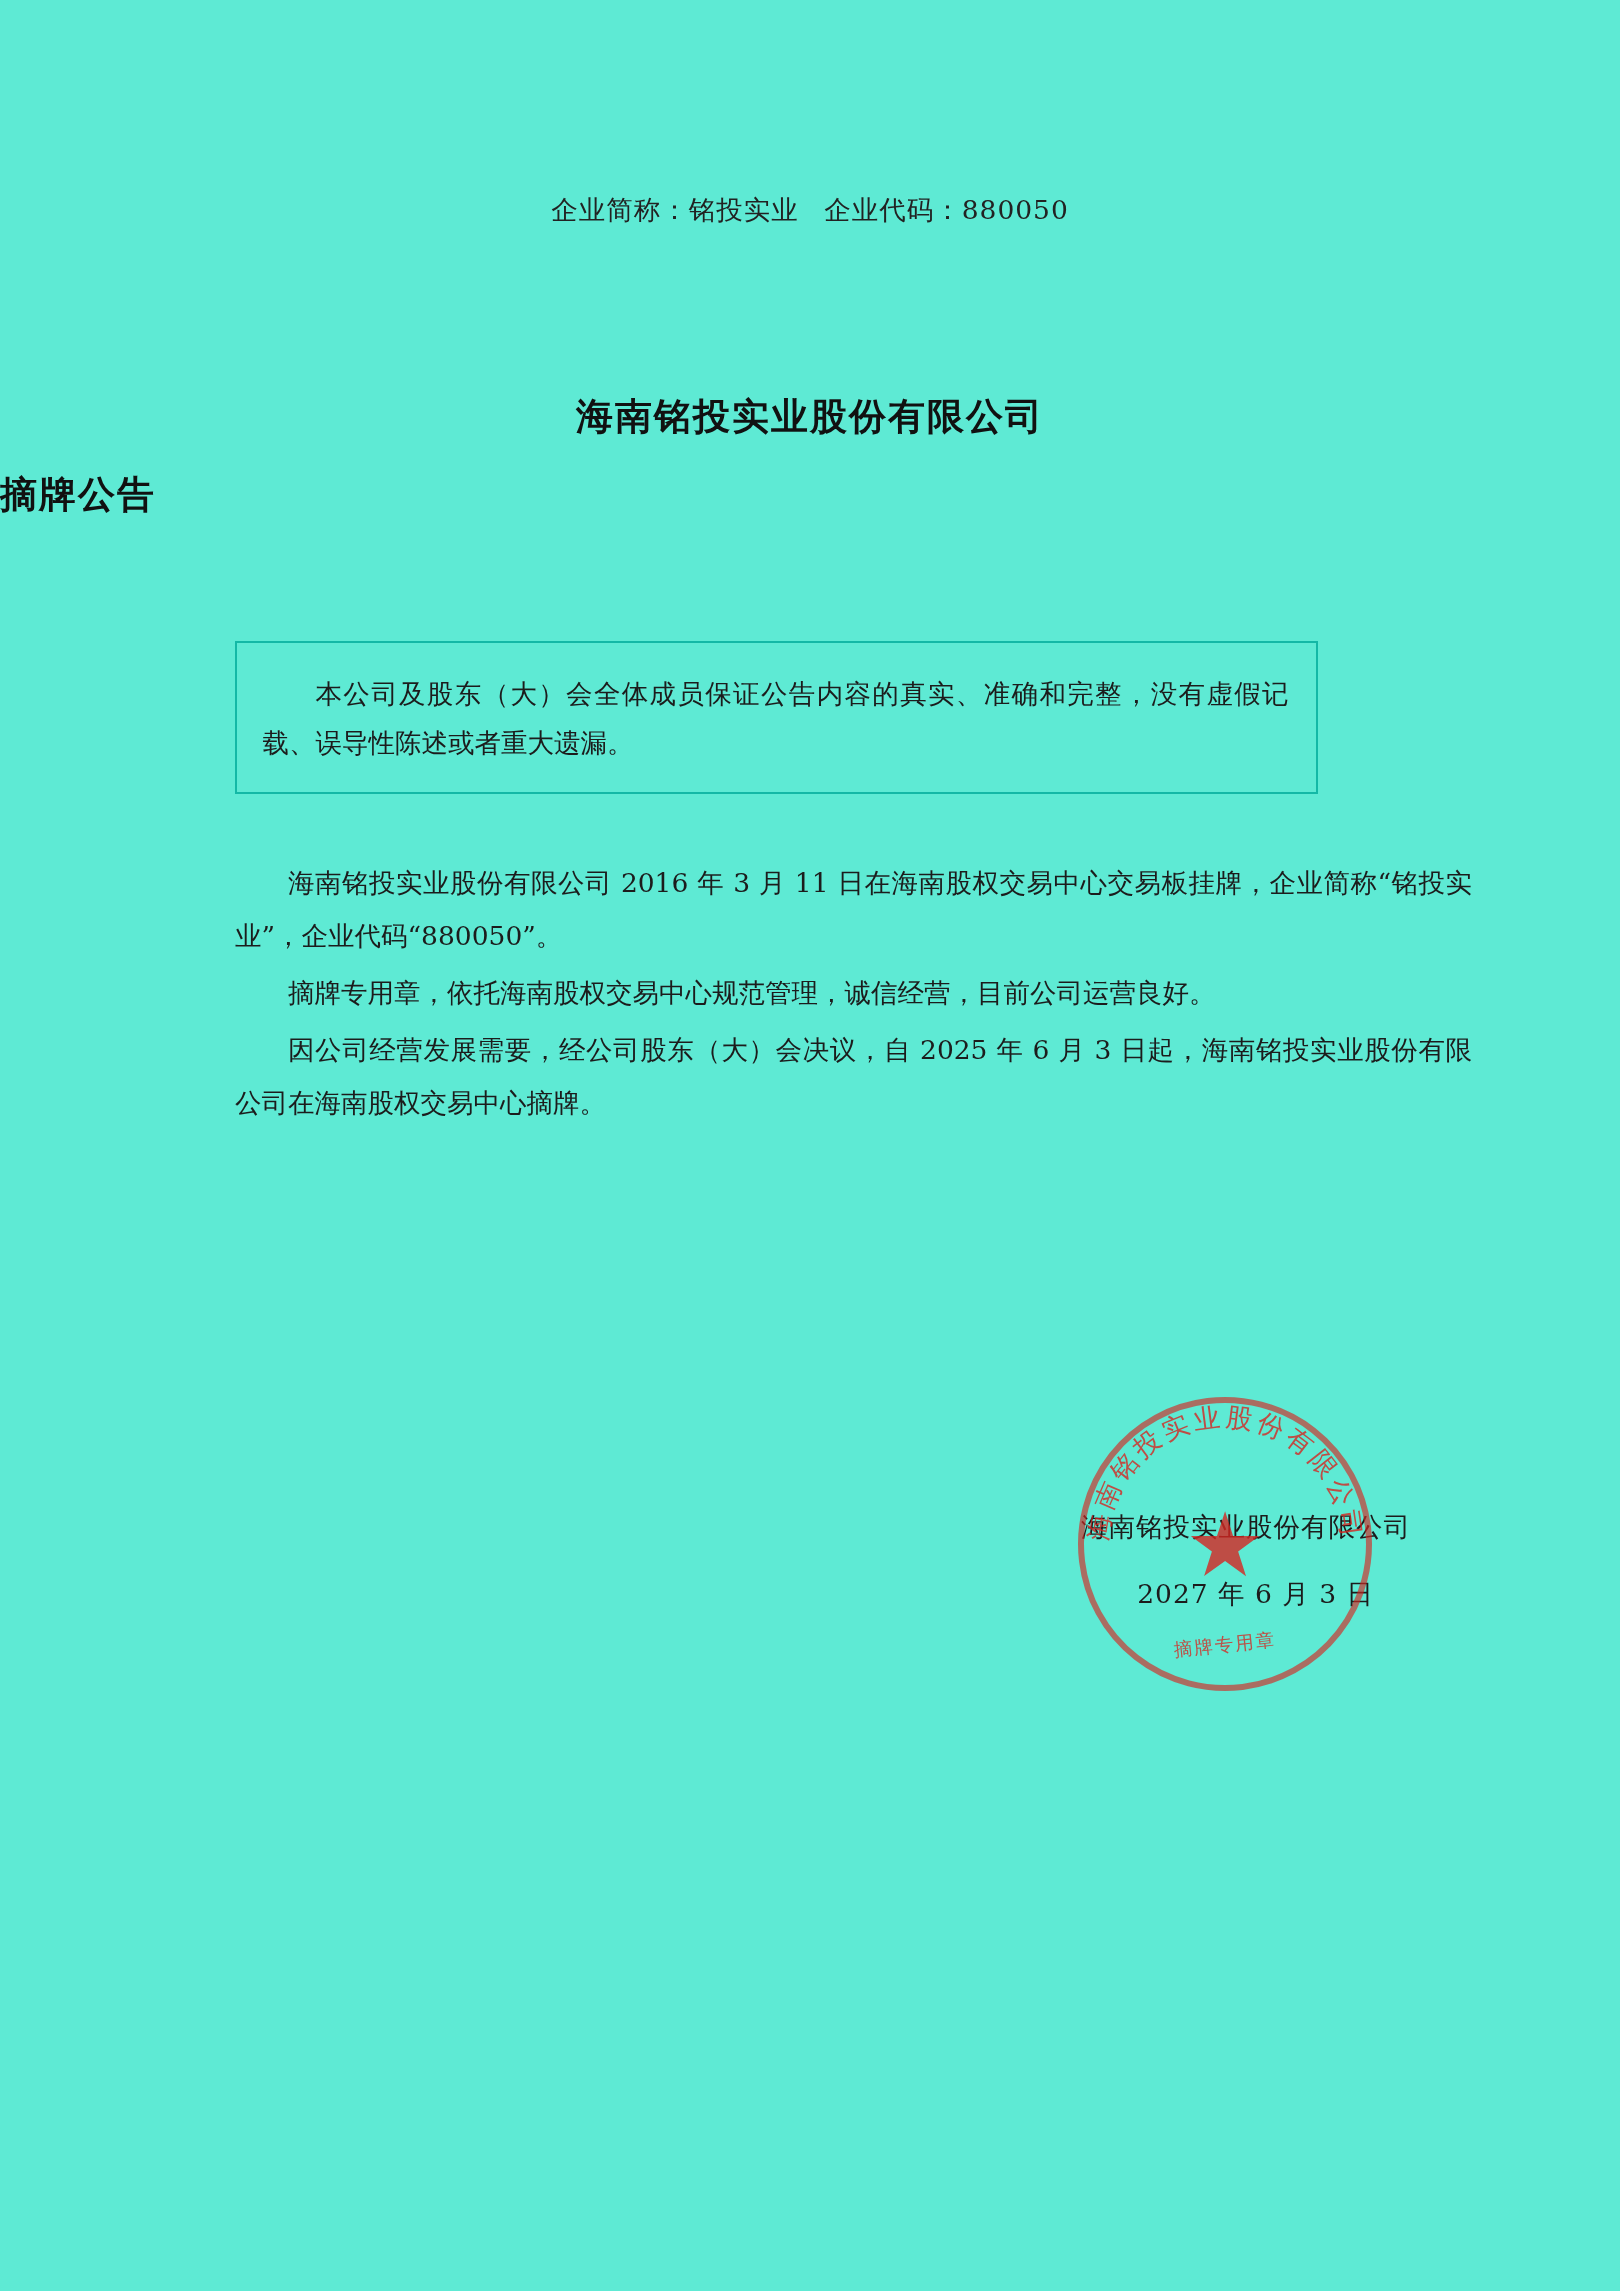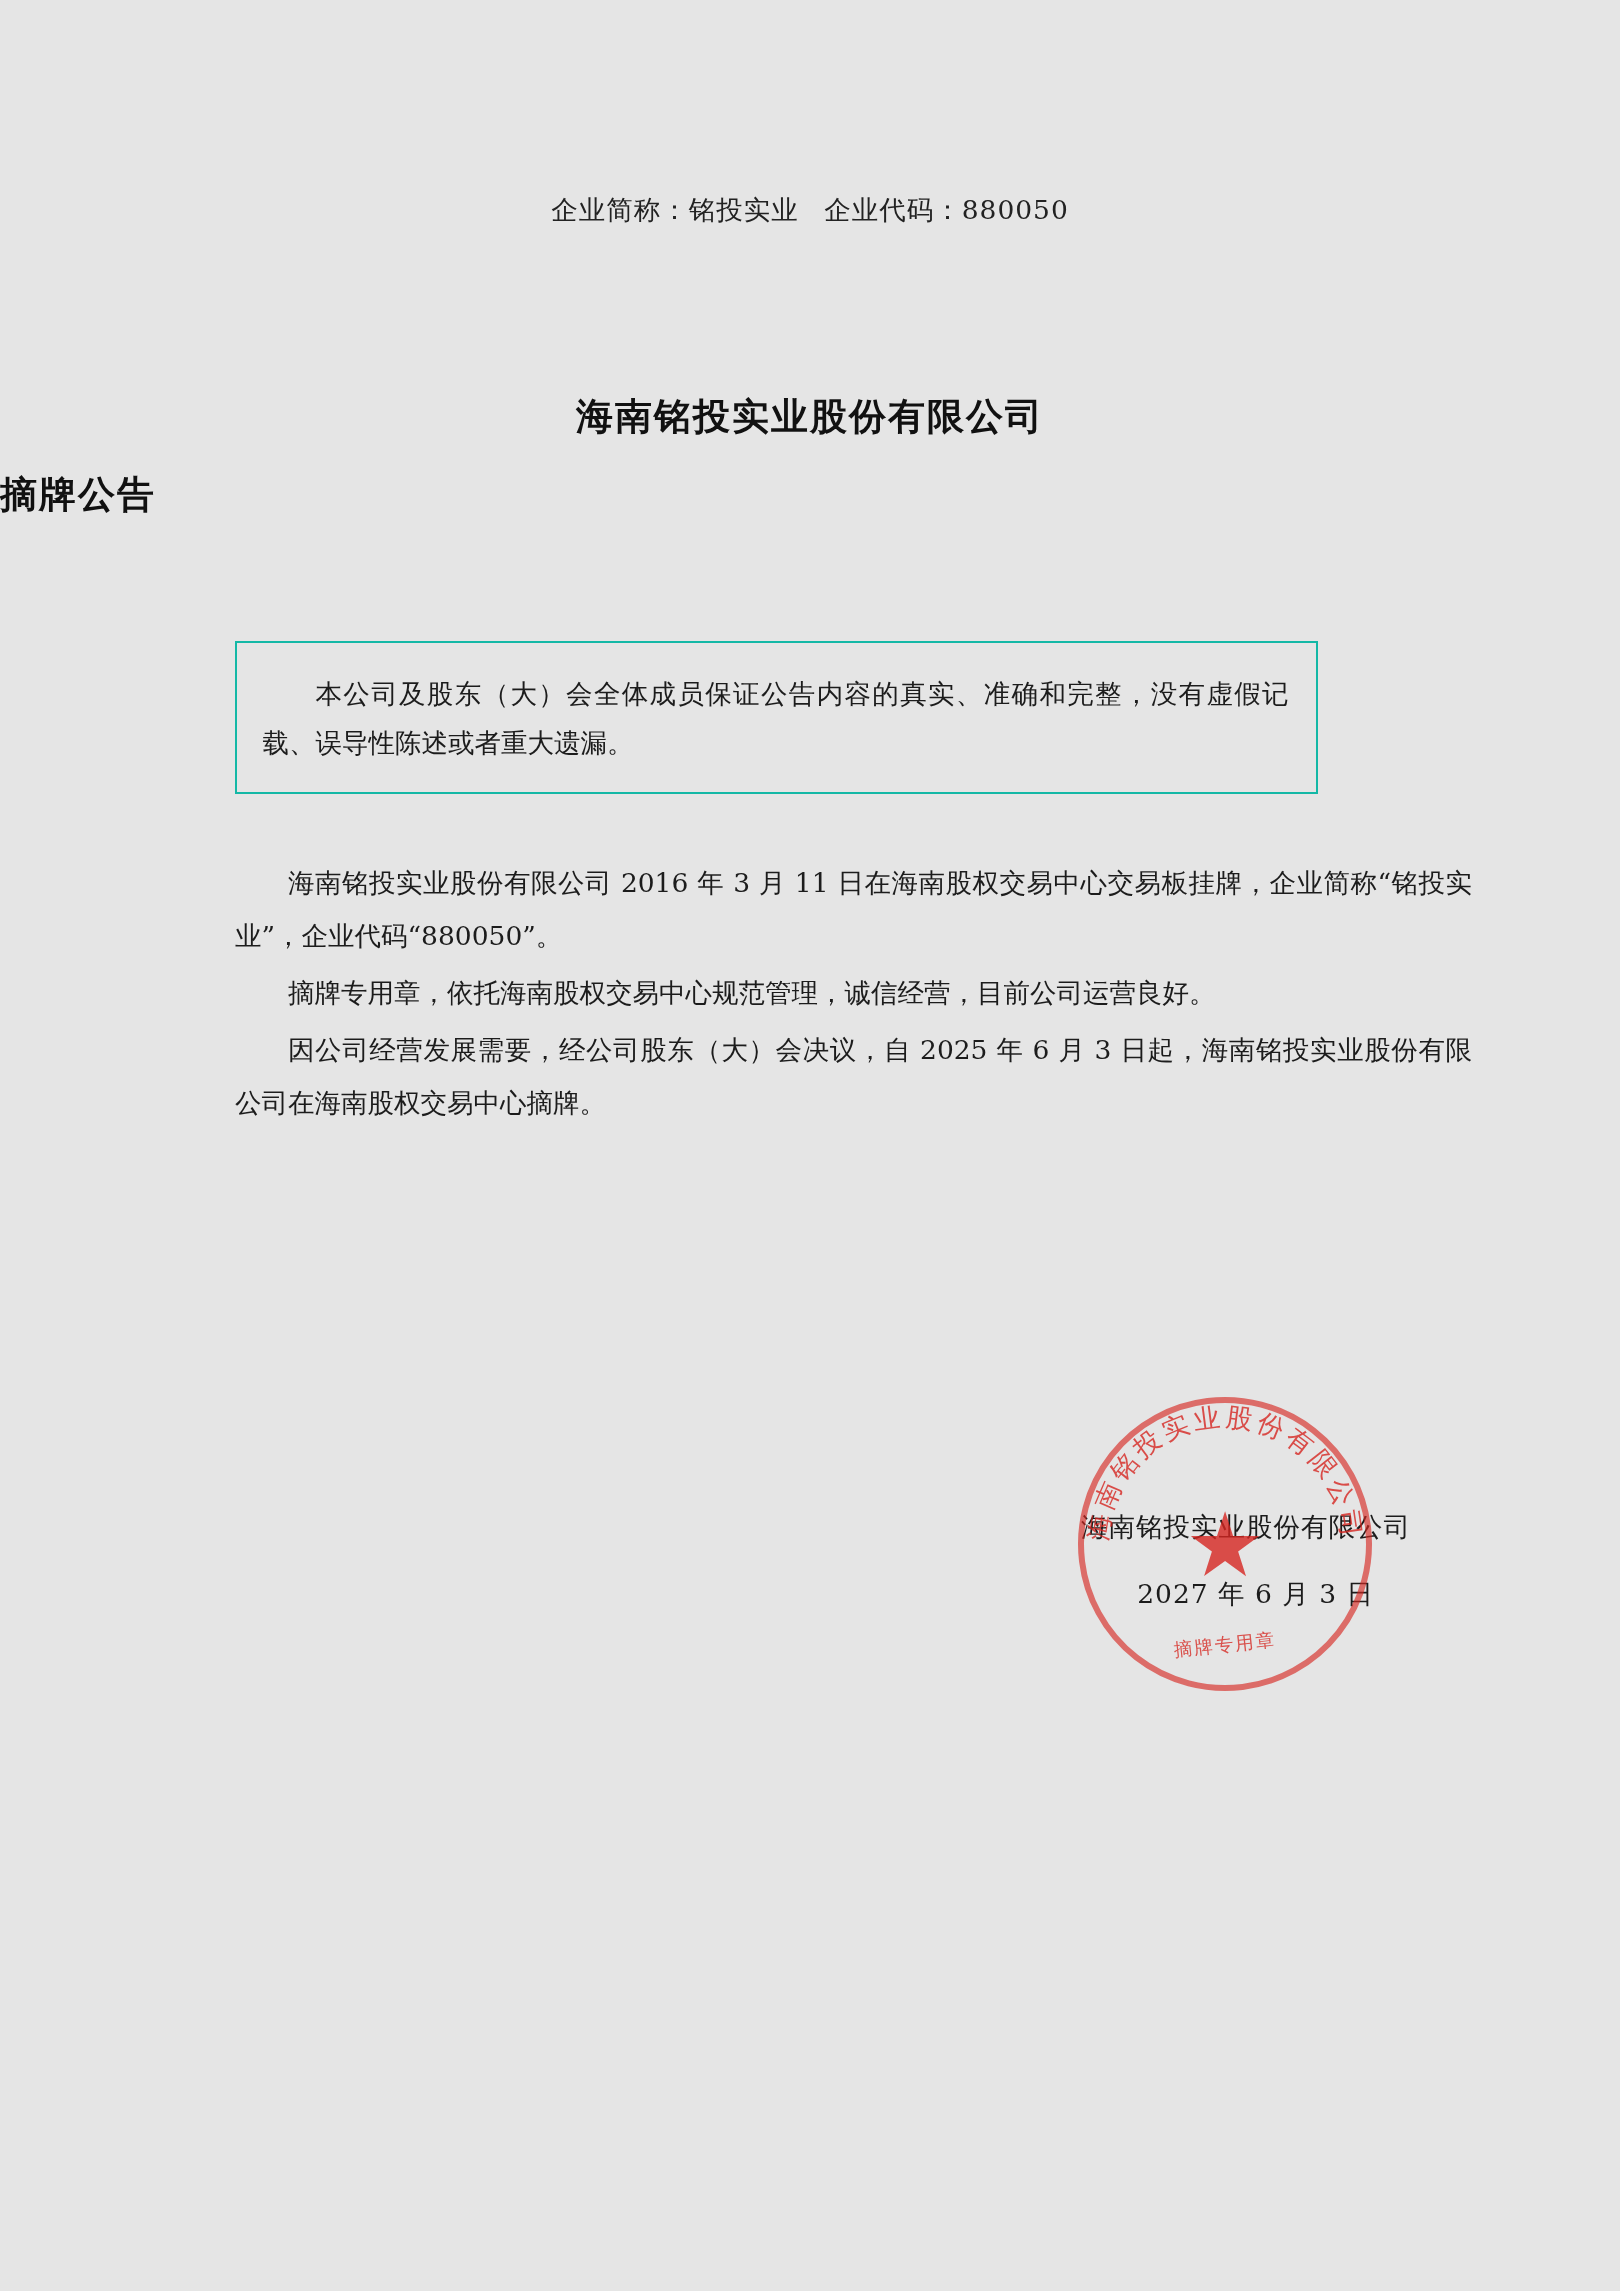--- a/index.html
+++ b/index.html
@@ -12,21 +12,21 @@
     height: 2292px;
     position: relative;
     font-family: "DejaVu Serif", "Liberation Serif", serif;
     color: #1a1a1a;
     overflow: hidden;
   }
 
   .page {
     position: absolute;
     inset: 0;
-    background: #e5e5e5;
+    background: #5eead4;
   }
 
   
   .header-line {
     position: absolute;
     top: 192px;
     left: 0;
     width: 100%;
     text-align: center;
     font-size: 26.5px;

